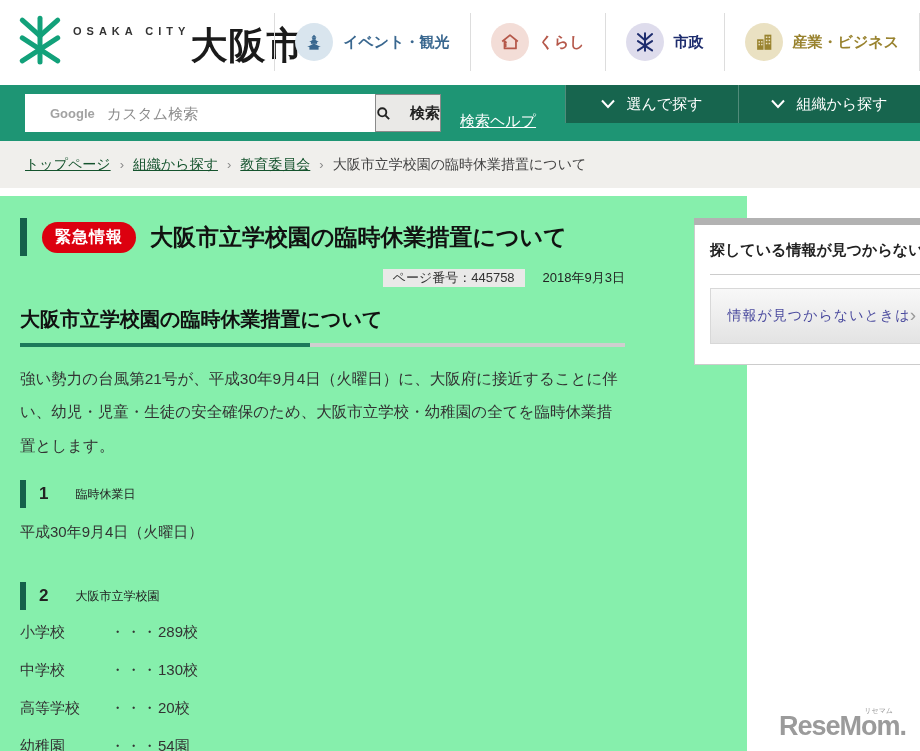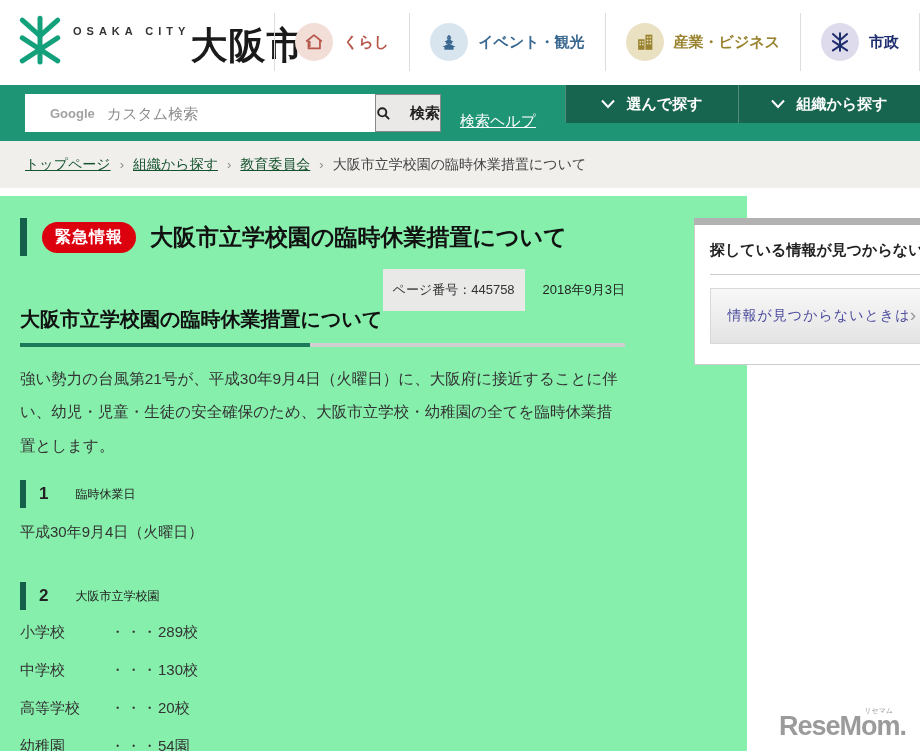--- a/index.html
+++ b/index.html
@@ -30,36 +30,36 @@
   .t-shisei   { color:#1e2d6e; }
   
   .searchbar { position:absolute; top:85px; left:0; width:920px; height:56px; background:#1e9574; }
   .search-box { position:absolute; left:25px; top:9px; display:flex; height:38px; }
   .search-input-wrap { width:350px; height:38px; background:#fff; display:flex; align-items:center; padding-left:25px; }
   .google-logo { font-size:13px; color:#a2a2a2; font-weight:bold; margin-right:12px; letter-spacing:0; }
   .search-input { border:none; outline:none; flex:1; font-size:15px; font-family:inherit; color:#333; height:100%; background:transparent; }
   .search-input::placeholder { color:#8d8d8d; }
   .search-btn { width:66px; height:38px; background:#eae9e7; border:1px solid #8a8a8a; display:flex; align-items:center; justify-content:center; gap:19px; font-size:15px; font-weight:bold; color:#222; cursor:pointer; font-family:inherit; }
   .search-help { position:absolute; left:460px; top:0; height:72px; display:flex; align-items:center; color:#fff; font-size:15px; text-decoration:underline; cursor:pointer; }
-  .dd { position:absolute; top:0; height:38px; background:#17654e; display:flex; align-items:center; justify-content:center; gap:11px; color:#fff; font-size:15px; font-weight:bold; cursor:pointer; border-left:1px solid rgba(255,255,255,.25); }
+  .dd { position:absolute; top:0; height:38px; background:#17654e; display:flex; align-items:center; justify-content:center; gap:11px; color:#fff; font-size:15px; font-weight:normal; cursor:pointer; border-left:1px solid rgba(255,255,255,.25); }
   .dd1 { left:565px; width:173px; }
   .dd2 { left:738px; width:182px; }
   
   .breadcrumb { position:absolute; top:141px; left:0; width:920px; height:47px; background:#f0efec; display:flex; align-items:center; padding-left:25px; font-size:14px; white-space:nowrap; }
   .bc-link { color:#14532d; text-decoration:underline; cursor:pointer; }
   .bc-sep { color:#8a8a8a; margin:0 9px; font-size:13px; }
   .bc-current { color:#444; }
   
   .main { position:absolute; top:196px; left:0; width:747px; height:563px; background:#86efac; }
   .title-row { position:absolute; left:20px; top:22px; display:flex; align-items:center; }
   .vbar-lg { width:7px; height:38px; background:#15604b; }
   .badge { margin-left:15px; background:#dc000f; color:#fff; font-size:16px; font-weight:bold; padding:5px 13px; border-radius:17px; letter-spacing:1px; white-space:nowrap; }
   .page-title { margin-left:14px; font-size:23px; font-weight:bold; color:#111; white-space:nowrap; }
   .meta-row { position:absolute; left:20px; top:73px; width:605px; display:flex; justify-content:flex-end; align-items:center; gap:18px; }
-  .page-num { background:#e9e9e8; color:#333; font-size:13px; padding:12px 10px;text-align:center; }
+  .page-num { background:#e9e9e8; color:#333; font-size:13px; padding:0 10px;text-align:center; }
   .pub-date { font-size:13px; color:#222; }
   .section-title { position:absolute; left:20px; top:110px; font-size:20px; font-weight:bold; color:#111; }
   .title-underline { position:absolute; left:20px; top:147px; width:605px; height:4px;
     background:linear-gradient(to right,#1c7a5b 0,#1c7a5b 48%,#cfcfcf 48%,#cfcfcf 100%); }
   .body-text { position:absolute; left:20px; top:166px; width:604px; font-size:15.5px; line-height:2.15; color:#333; word-break:break-all; }
   .sec-head { position:absolute; left:20px; display:flex; align-items:center; }
   .sec1 { top:284px; } .sec2 { top:386px; }
   .vbar-sm { width:6px; height:28px; background:#15604b; }
   .sec-num { margin-left:13px; font-size:17px; font-weight:bold; color:#222; }
   .sec-label { margin-left:27px; font-size:12px; font-weight:normal; color:#222; }
@@ -95,42 +95,54 @@
       <path d="M3.5 23 L20.5 12"></path>
         <path d="M3.5 12 L20.5 23"></path>
     </svg>
     <div class="logo-col">
       <span class="logo-super">OSAKA CITY</span>
       <span class="logo-title">大阪市</span>
     </div>
   </div>
   <div class="gnav">
     <div class="gnav-item">
-      <span class="gnav-circle c-kurashi">
-        <svg width="22" height="22" viewBox="0 0 24 24" fill="none" stroke="currentColor" stroke-width="1.9" stroke-linejoin="round">
-          <path d="M3.5 11.5 L12 4.5 L20.5 11.5"></path>
-            <path d="M6 10 V19 H18.5 V10"></path>
-          <circle cx="7" cy="12.2" r="1.4" fill="currentColor" stroke="none"></circle>
-            <path d="M7 13.5 V17.5" stroke-width="2.4"></path>
-        </svg>
-      </span>
-      <span class="gnav-label t-kurashi">くらし</span>
-    </div>
-    <div class="gnav-item">
       <span class="gnav-circle c-event">
         <svg width="22" height="22" viewBox="0 0 24 24" fill="currentColor">
           <path d="M9.2 7.2 L12 4.2 L14.8 7.2 Z"></path>
             <rect x="10" y="7" width="4" height="2.4"></rect>
           <path d="M6.8 12 L12 8.8 L17.2 12 Z"></path>
             <rect x="8.6" y="11.6" width="6.8" height="2.4"></rect>
           <path d="M4.6 17.4 L12 13.6 L19.4 17.4 Z"></path>
             <rect x="7" y="17" width="10" height="3.4"></rect>
         </svg>
       </span>
       <span class="gnav-label t-event">イベント・観光</span>
+    </div>
+    <div class="gnav-item">
+      <span class="gnav-circle c-kurashi">
+        <svg width="22" height="22" viewBox="0 0 24 24" fill="none" stroke="currentColor" stroke-width="1.9" stroke-linejoin="round">
+          <path d="M3.5 11.5 L12 4.5 L20.5 11.5"></path>
+            <path d="M6 10 V19 H18.5 V10"></path>
+          <circle cx="7" cy="12.2" r="1.4" fill="currentColor" stroke="none"></circle>
+            <path d="M7 13.5 V17.5" stroke-width="2.4"></path>
+        </svg>
+      </span>
+      <span class="gnav-label t-kurashi">くらし</span>
+    </div>
+    <div class="gnav-item">
+      <span class="gnav-circle c-shisei">
+        <svg width="20" height="22" viewBox="0 0 24 26" fill="none" stroke="currentColor" stroke-width="2.4" stroke-linecap="round">
+          <path d="M12 2.5 V23.5"></path>
+            <path d="M3.5 3.5 L12 11"></path>
+            <path d="M20.5 3.5 L12 11"></path>
+          <path d="M3.5 23 L20.5 12"></path>
+            <path d="M3.5 12 L20.5 23"></path>
+        </svg>
+      </span>
+      <span class="gnav-label t-shisei">市政</span>
     </div>
     <div class="gnav-item">
       <span class="gnav-circle c-industry">
         <svg width="22" height="22" viewBox="0 0 24 24" fill="currentColor">
           <rect x="4.5" y="9" width="7" height="11.5"></rect>
             <rect x="12.5" y="4" width="7.5" height="16.5"></rect>
           <g fill="#eae1c2">
             <rect x="6" y="11" width="1.6" height="1.6"></rect>
               <rect x="8.8" y="11" width="1.6" height="1.6"></rect>
             <rect x="6" y="14" width="1.6" height="1.6"></rect>
@@ -139,32 +151,20 @@
               <rect x="17" y="6" width="1.7" height="1.7"></rect>
             <rect x="14" y="9.4" width="1.7" height="1.7"></rect>
               <rect x="17" y="9.4" width="1.7" height="1.7"></rect>
             <rect x="14" y="12.8" width="1.7" height="1.7"></rect>
               <rect x="17" y="12.8" width="1.7" height="1.7"></rect>
           </g>
         </svg>
       </span>
       <span class="gnav-label t-industry">産業・ビジネス</span>
     </div>
-    <div class="gnav-item">
-      <span class="gnav-circle c-shisei">
-        <svg width="20" height="22" viewBox="0 0 24 26" fill="none" stroke="currentColor" stroke-width="2.4" stroke-linecap="round">
-          <path d="M12 2.5 V23.5"></path>
-            <path d="M3.5 3.5 L12 11"></path>
-            <path d="M20.5 3.5 L12 11"></path>
-          <path d="M3.5 23 L20.5 12"></path>
-            <path d="M3.5 12 L20.5 23"></path>
-        </svg>
-      </span>
-      <span class="gnav-label t-shisei">市政</span>
-    </div>
   </div>
 </div>
 
 <div class="searchbar">
   <div class="search-box">
     <div class="search-input-wrap">
       <span class="google-logo">Google</span>
       <input class="search-input" type="text" placeholder="カスタム検索" style="">
     </div>
     <button class="search-btn">

